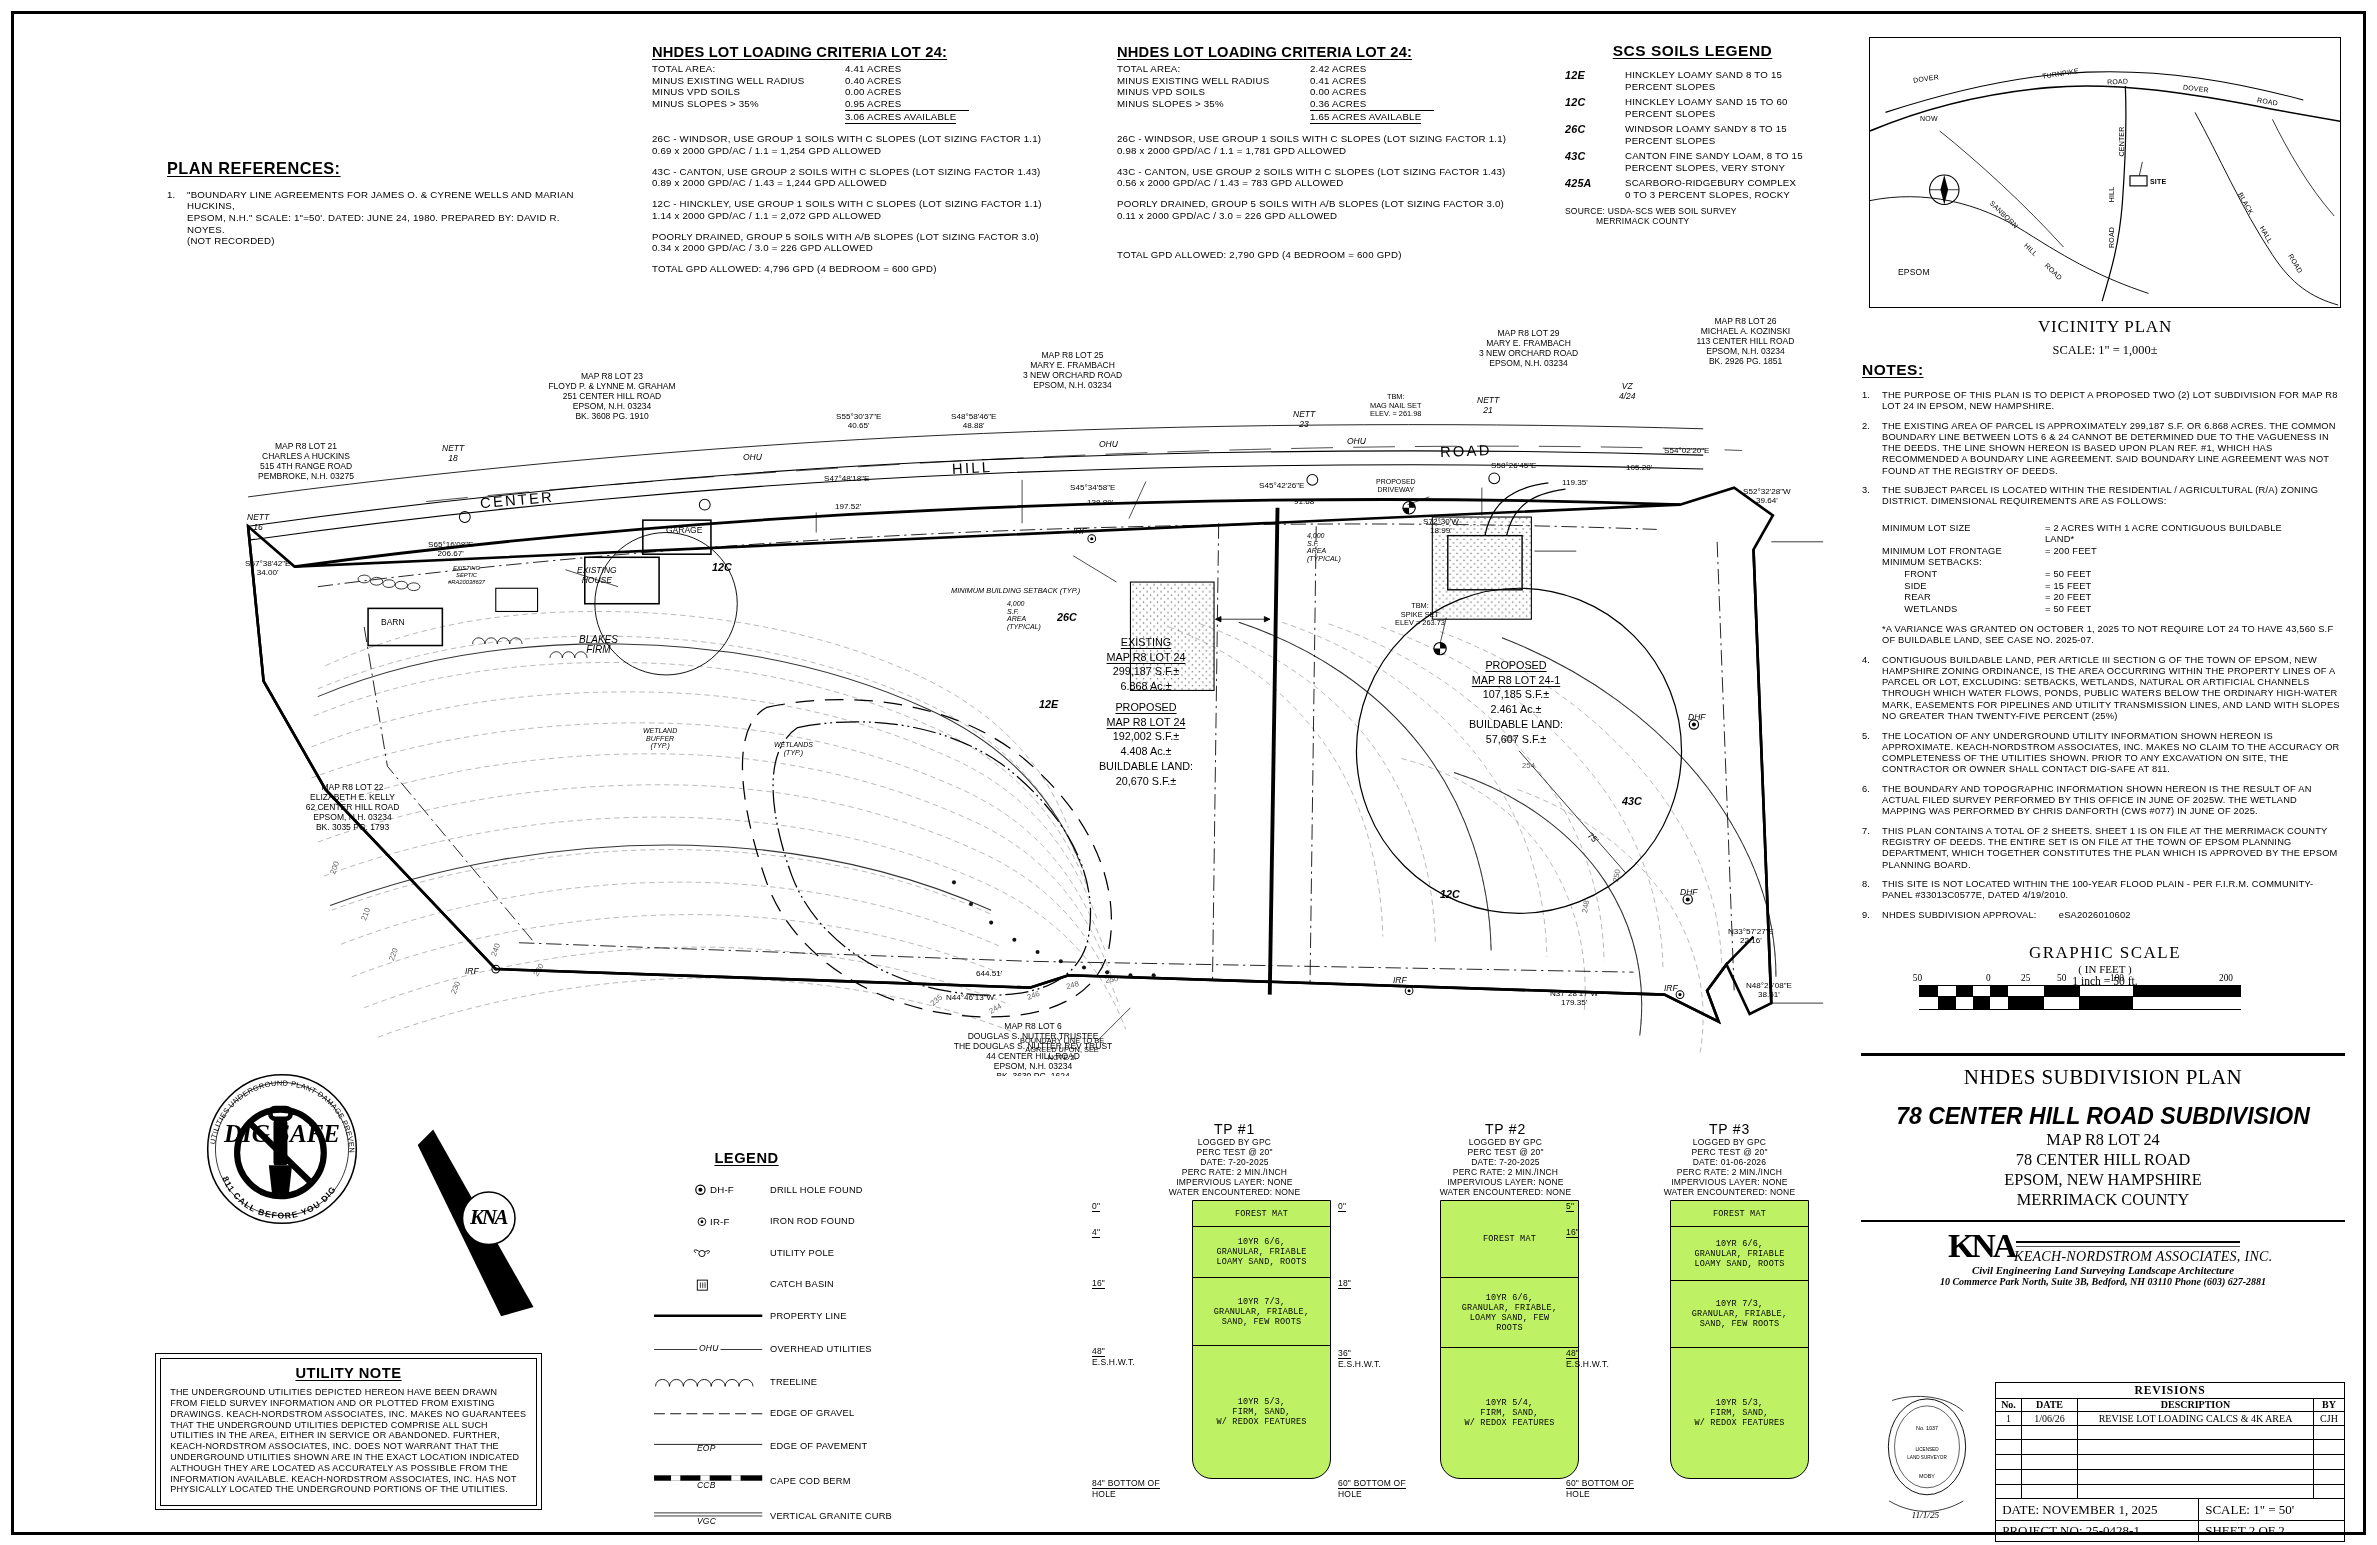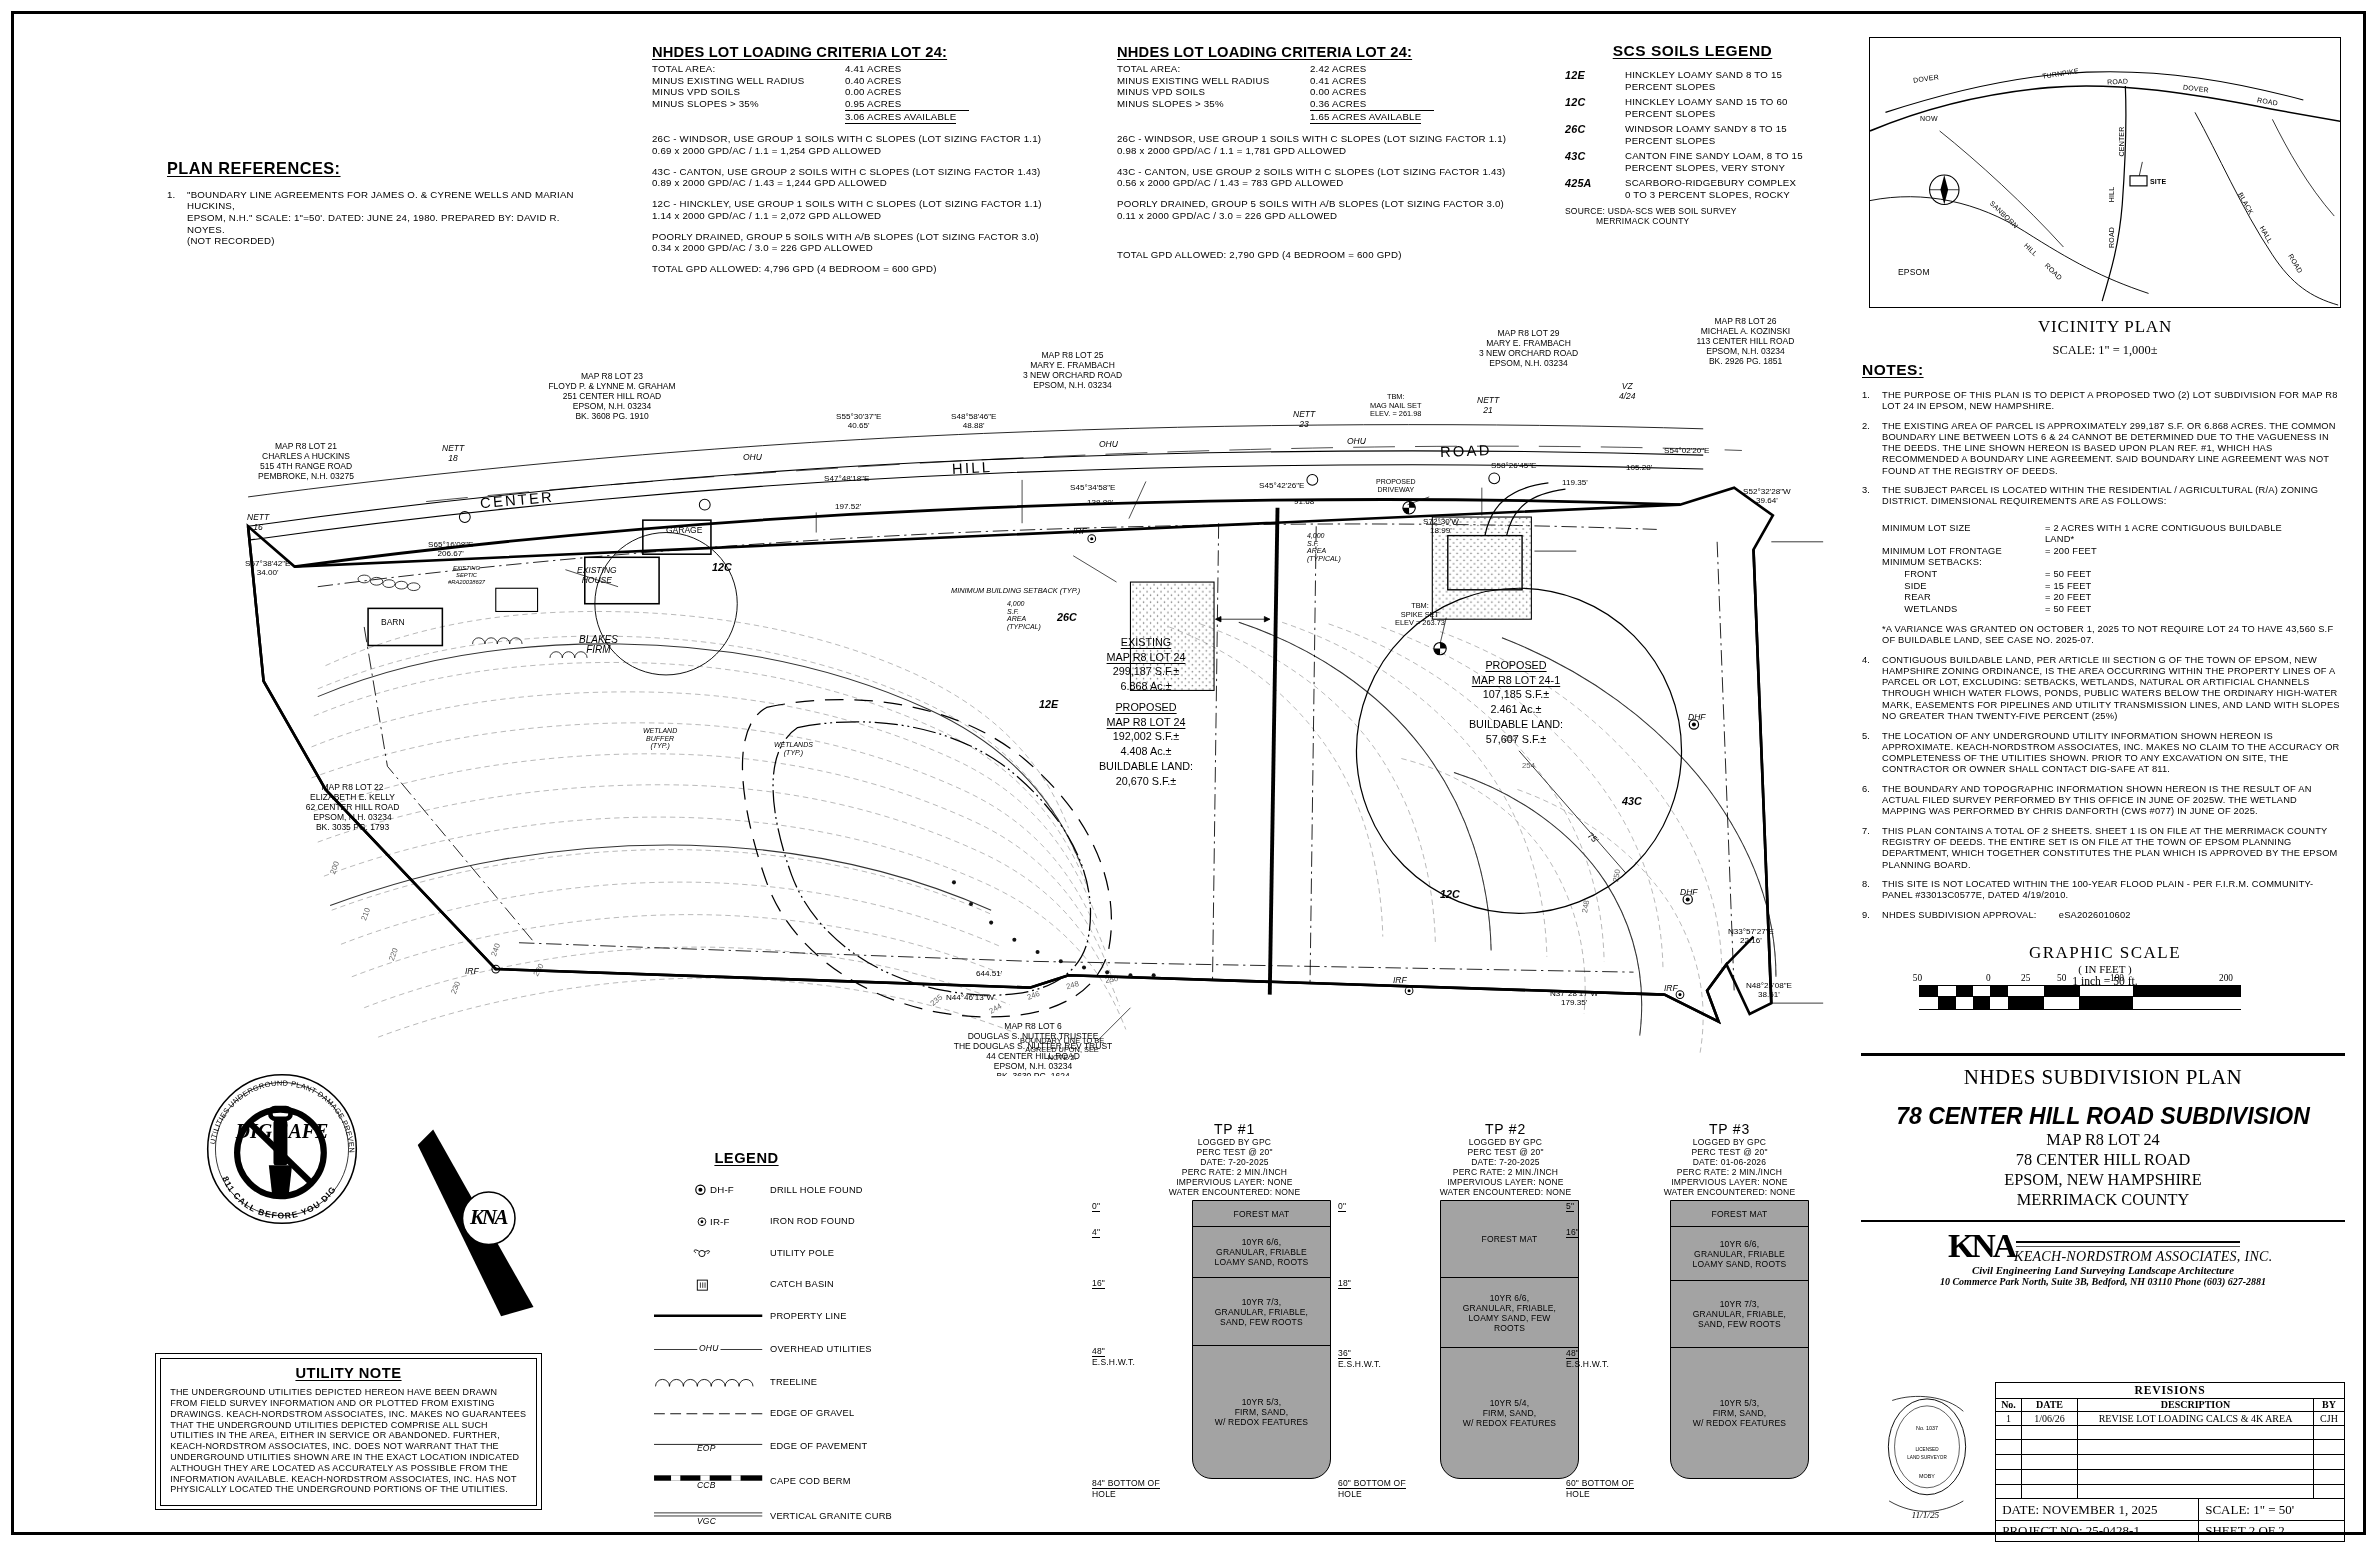--- a/index.html
+++ b/index.html
@@ -88,21 +88,21 @@
   .tb-foot div:last-child { border-right:none; }
 
   
   .lg-row { display:flex; align-items:center; height:15.5px;margin-top:16px; }
   .lg-sym { width:116px; position:relative; height:15.5px; }
   .lg-txt { font-size:9.3px; }
 
   
   .tp-title { font-size:14px; font-weight:400; letter-spacing:0.8px; }
   .tp-meta { font-size:8.5px; line-height:10px; }
-  .tp-box { border:1.2px solid #000; position:relative; background:#a3a3a3; }
+  .tp-box { border:1.2px solid #000; position:relative; background:#bef264;font-family:Liberation Mono, monospace; }
   .tp-seg { border-bottom:1.2px solid #000; display:flex; align-items:center; justify-content:center; text-align:center; font-size:8.5px; line-height:10px; padding:0 3.1px;}
   .tp-seg:last-child { border-bottom:none; }
 
   
   .un-outer { border:1.5px solid #000; padding:3.9px; }
   .un-inner { border:1.2px solid #000; padding:6.2px 9.3px 9.3px 9.3px; }
 
   
   .digsafe { position:relative; width:178px; height:178px; }
 
@@ -515,21 +515,21 @@
 
       <path id="arcTop" d="M 28 120 A 87 87 0 0 1 202 120" fill="none"></path>
       <path id="arcBot" d="M 32 122 A 83 83 0 0 0 198 122" fill="none"></path>
       <text font-size="9.5" font-family="Liberation Sans, sans-serif" letter-spacing="0.5">
         <textPath href="#arcTop" startOffset="4%">UTILITIES UNDERGROUND PLANT DAMAGE PREVENTION SYSTEM</textPath>
       </text>
       <text font-size="11" font-family="Liberation Sans, sans-serif" font-weight="bold" letter-spacing="1.5">
         <textPath href="#arcBot" startOffset="12%">811  CALL BEFORE YOU DIG</textPath>
       </text>
     </svg>
-    <div class="abs ctr" style="left:0; top:60px; width:178px; font-family:'Liberation Serif',serif; font-style:italic; font-weight:700; font-size:20px;">DIG SAFE</div>
+    <div class="abs ctr" style="left:0; top:60px; width:178px; font-family:'Liberation Serif',serif; font-style:italic; font-weight:700; font-size:25px;">DIG SAFE</div>
   </div>
 
   <div class="abs" style="left:410px; top:1114px; width:193px; height:224px;">
     <svg width="193" height="224" viewBox="0 0 250 290">
       <path d="M30,20 L160,250 L118,262 L10,40 Z" fill="#000"></path>
       <path d="M30,20 L160,250" stroke="#fff" stroke-width="0"></path>
       <circle cx="102" cy="135" r="34" fill="#fff" stroke="#000" stroke-width="2"></circle>
     </svg>
     <div class="abs" style="left:60px; top:91px; font-family:'Liberation Serif',serif; font-size:21px; font-weight:700; letter-spacing:-2.3px; font-style:italic;">KNA</div>
     <div class="abs cad" style="left:94px; top:145px; font-size:8.5px; transform:rotate(60deg); transform-origin:left top;">MAGNETIC</div>

